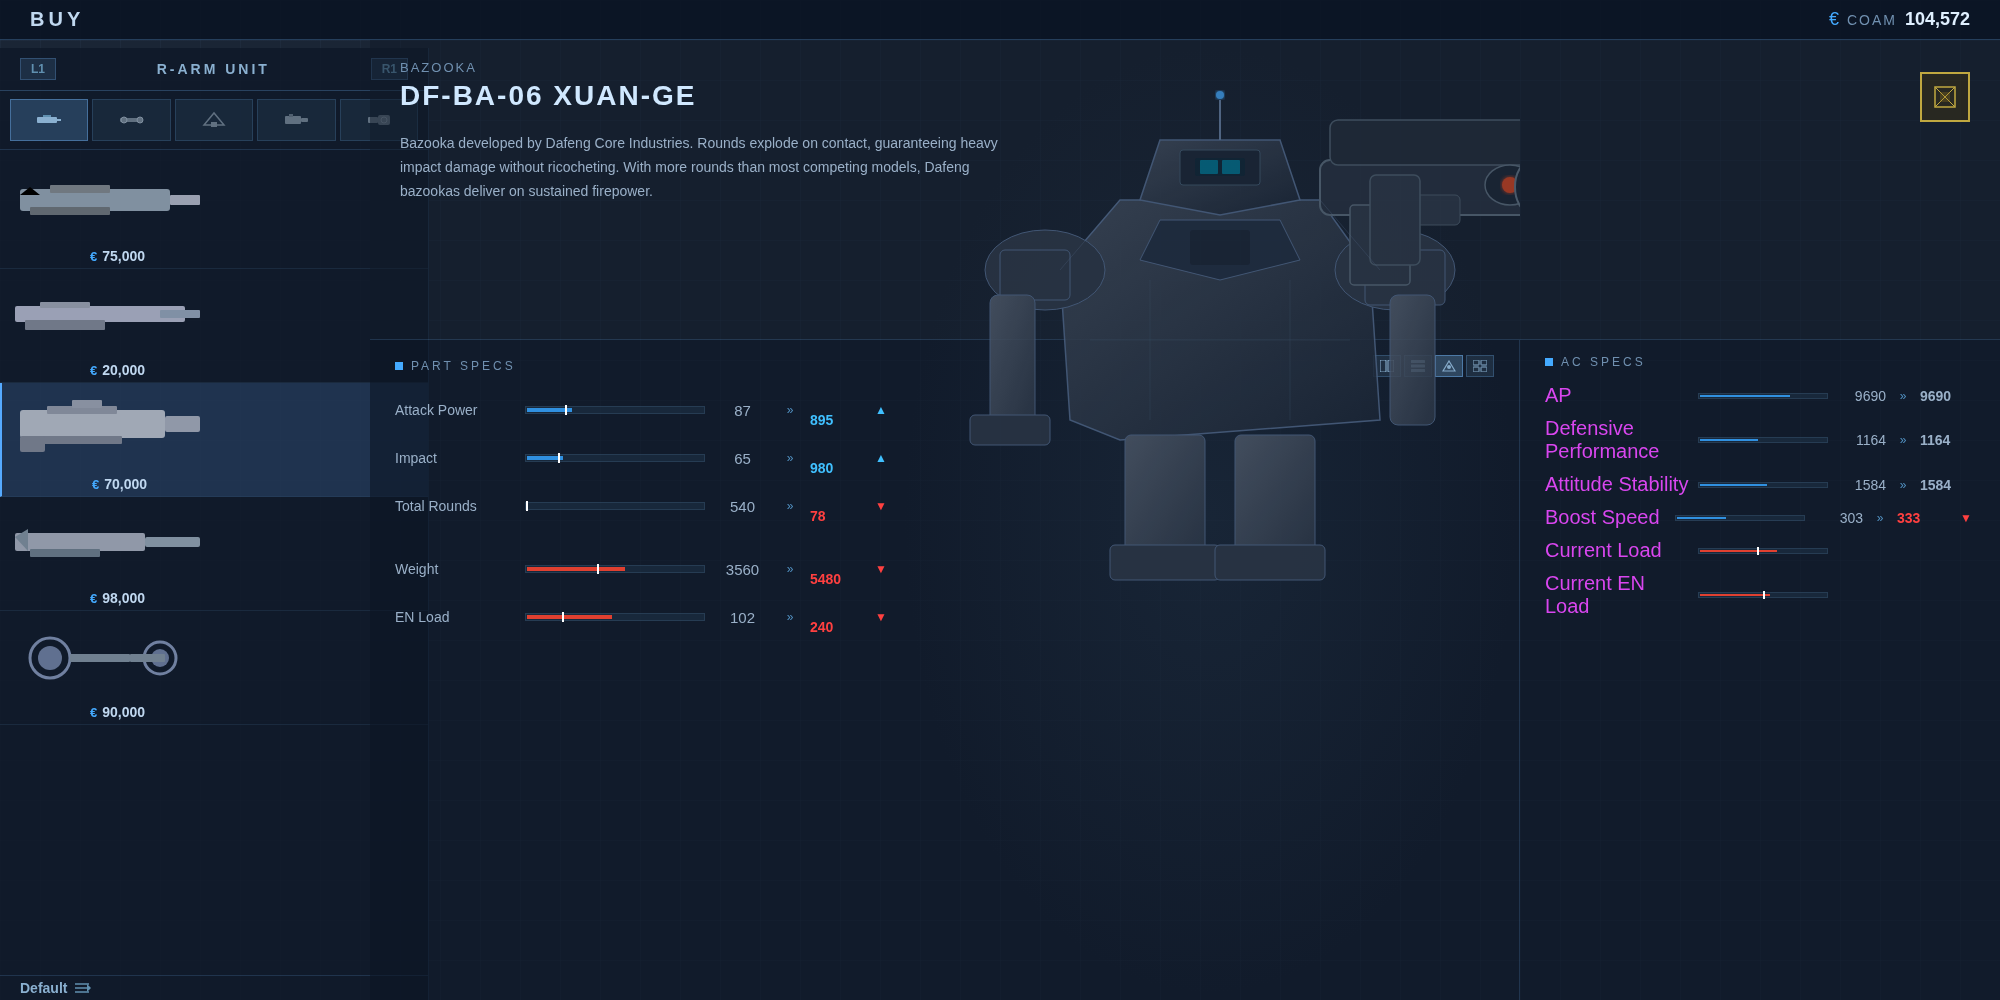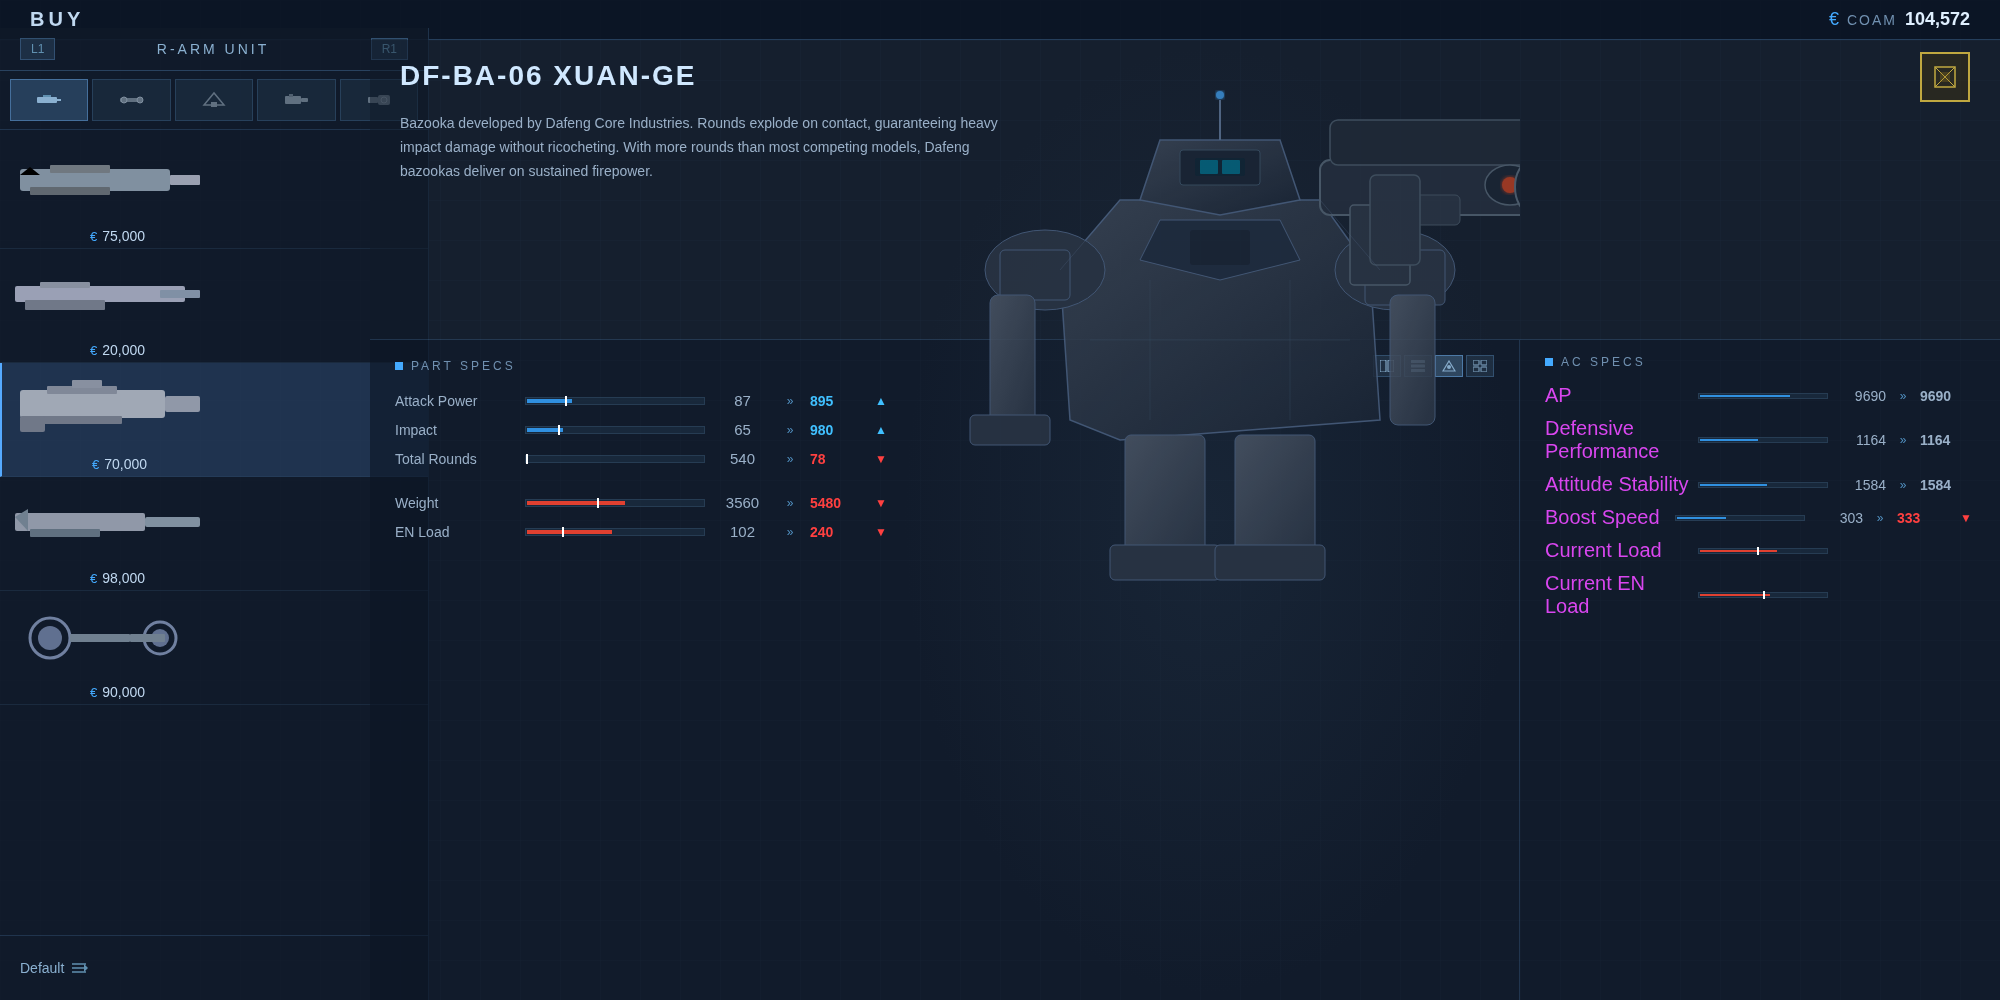--- a/index.html
+++ b/index.html
@@ -58,26 +58,27 @@
     }
     .currency-amount {
       color: #e0f0ff;
       font-size: 18px;
       font-weight: bold;
     }
 
     
     .sidebar {
       position: absolute;
-      top: 28px;
+      top: 48px;
       left: 0;
       width: 429px;
       bottom: 0;
       background: rgba(15,25,40,0.85);
       border-right: 1px solid rgba(100,160,220,0.2);
+      font-weight: bold;
     }
 
     .sidebar-header {
       display: flex;
       align-items: center;
       justify-content: space-between;
       padding: 10px 20px;
       border-bottom: 1px solid rgba(100,160,220,0.3);
     }
     .sidebar-header-label {
@@ -152,21 +153,21 @@
       margin-top: 4px;
       padding-left: 15px;
     }
     .euro-sym { color: #4af; font-size: 13px; }
     .weapon-item-inner { display: flex; flex-direction: column; align-items: center; }
 
     .default-label {
       display: flex;
       align-items: center;
       gap: 8px;
-      padding: 24px 20px;
+      padding: 4px 20px;
       border-top: 1px solid rgba(100,160,220,0.2);
       color: #8ab0d0;
       font-size: 14px;
       position: absolute;
       bottom: 0;
       left: 0;
       right: 0;
     }
 
     
@@ -333,20 +334,21 @@
       color: #5090c0;
       font-size: 12px;
       width: 20px;
       text-align: center;
     }
     .stat-new {
       font-size: 14px;
       font-weight: bold;
       width: 55px;
       text-align: left;
+      margin-top: 20px;
     }
     .stat-new.up { color: #40c0ff; }
     .stat-new.down { color: #ff4040; }
     .stat-change-icon {
       font-size: 12px;
       width: 15px;
     }
     .stat-change-icon.up { color: #40c0ff; }
     .stat-change-icon.down { color: #ff4040; }
 
@@ -596,20 +598,21 @@
         <line x1="0" y1="8" x2="14" y2="8" stroke="#6090b0" stroke-width="1.5"></line>
         <line x1="0" y1="12" x2="14" y2="12" stroke="#6090b0" stroke-width="1.5"></line>
         <polygon points="16,8 12,4 12,12" fill="#6090b0"></polygon>
       </svg>
   </div>
 </div>
 
 <div class="main-content">
 
   <div class="weapon-info-panel">
+    <div class="weapon-type-label">BAZOOKA</div>
     <div class="weapon-name">DF-BA-06 XUAN-GE</div>
     <div class="weapon-badge" style="float:right; margin-top:-60px;">
 
       <svg width="30" height="30" viewBox="0 0 30 30">
         <rect x="5" y="5" width="20" height="20" fill="none" stroke="#c0a840" stroke-width="1.5"></rect>
         <line x1="5" y1="5" x2="25" y2="25" stroke="#c0a840" stroke-width="1"></line>
         <line x1="25" y1="5" x2="5" y2="25" stroke="#c0a840" stroke-width="1"></line>
         <rect x="10" y="10" width="10" height="10" fill="rgba(150,120,30,0.3)"></rect>
       </svg>
     </div>

